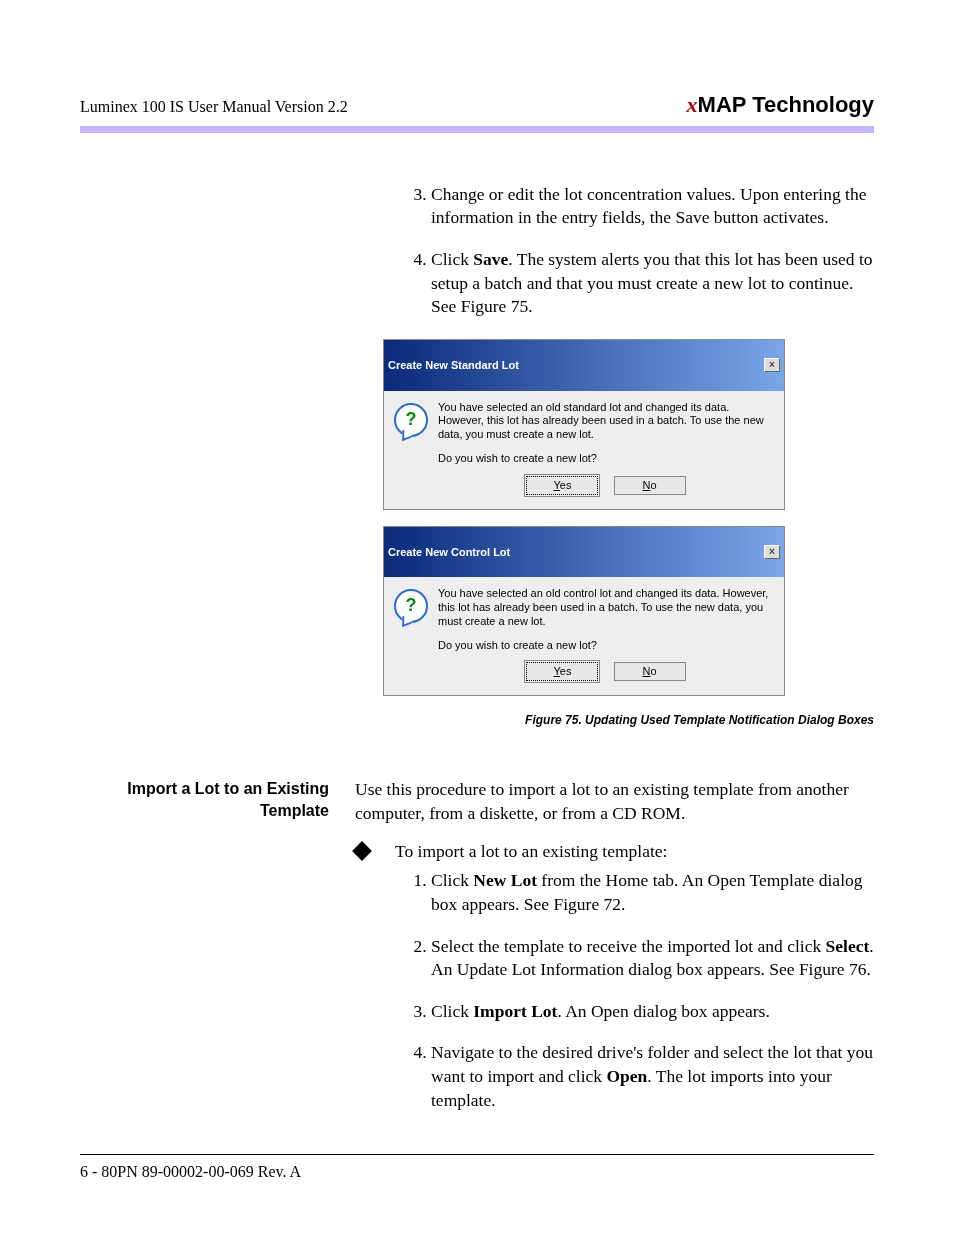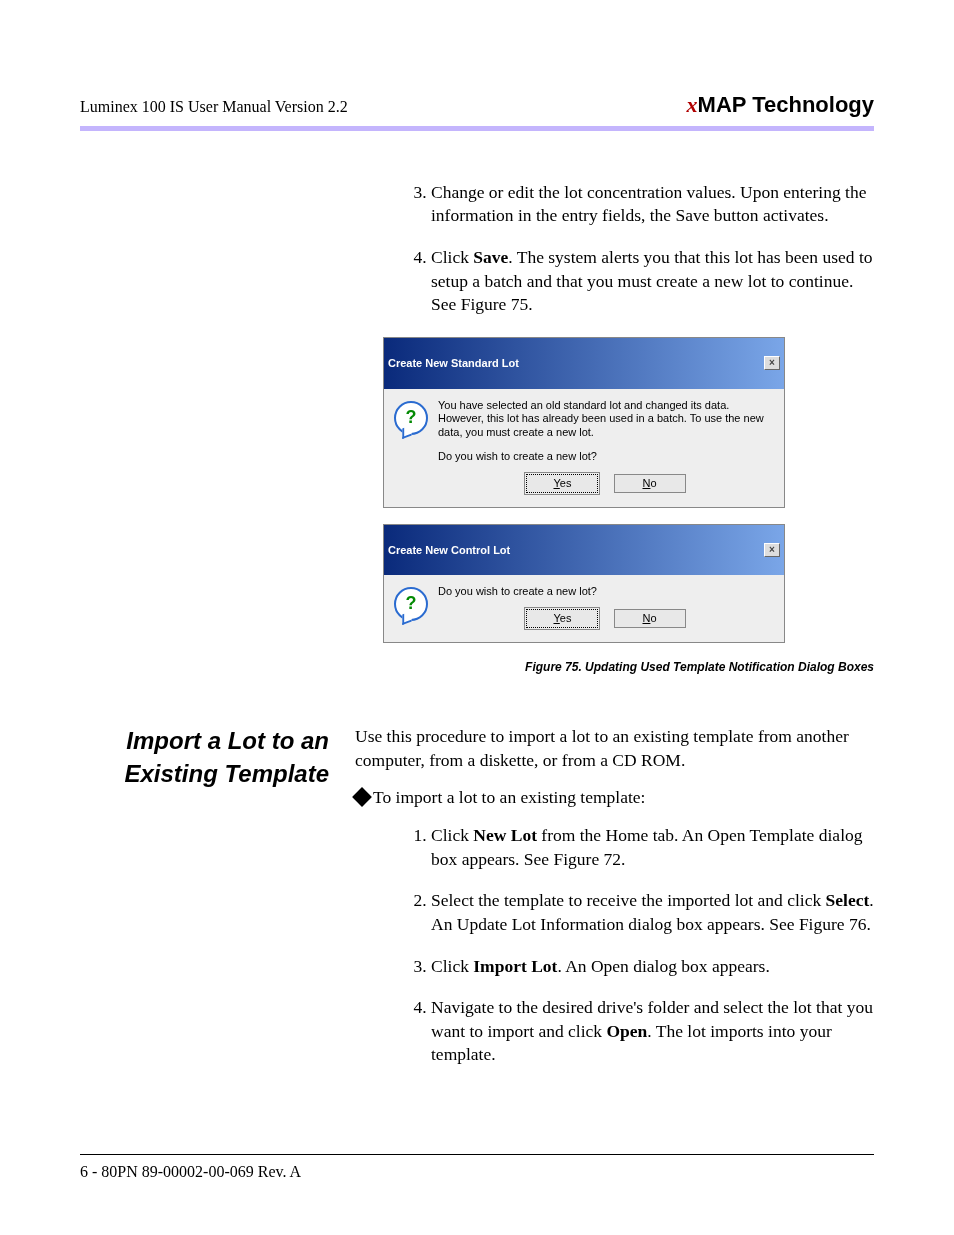--- a/index.html
+++ b/index.html
@@ -15,42 +15,41 @@
     width: 954px;
     height: 1235px;
     position: relative;
     box-sizing: border-box;
     padding: 90px 80px 60px 80px;
   }
   .hdr {
     display: flex;
     justify-content: space-between;
     align-items: baseline;
-    border-bottom: 5px solid #c4b5fd;
+    border-bottom: 7px solid #c4b5fd;
     padding-bottom: 6px;
     margin-bottom: 50px;
   }
   .hdr-left { font-size: 16px; }
   .hdr-right { font-size: 22px; font-family: Arial, Helvetica, sans-serif; }
   .x-ital { font-style: italic; color: #b00000; font-family: "Times New Roman", serif; font-weight: bold; }
   .bold { font-weight: bold; }
 
   .content {
     display: grid;
     grid-template-columns: 255px 1fr;
     column-gap: 20px;
     row-gap: 0;
   }
   .side-heading {
     grid-column: 1;
     text-align: right;
     font-family: Arial, Helvetica, sans-serif;
     font-weight: bold;
-    font-style: italic;
-    font-size: 24px;
+    font-size: 16px;
     padding-right: 6px;
     margin-top: 30px;
   }
   .main-col {
     grid-column: 2;
   }
   .spacer-left { grid-column: 1; }
 
   ol.numlist {
     list-style: decimal;
@@ -137,22 +136,22 @@
     font-size:11px;
     text-align:center;
   }
   .dlg-btn.default { border:1px dotted #000; outline:1px solid #888; outline-offset:1px; }
   .uline { text-decoration: underline; }
 
   
   .diamond-bullet {
     display:flex;
     align-items:flex-start;
-    gap:4px;
-    margin: 8px 0 14px 0;
+    gap:26px;
+    margin: 8px 0 6px 0;
   }
   .diamond {
     width:14px; height:14px;
     background:#000;
     transform: rotate(45deg);
     flex:0 0 14px;
     margin-top:4px;
   }
 
   .para { margin: 0 0 14px 0; }
@@ -216,20 +215,21 @@
         <div class="dialog">
           <div class="dialog-title">
             <span>Create New Control Lot</span>
             <span class="close-x">×</span>
           </div>
           <div class="dialog-body">
             <div class="qicon">
                 <span class="qmark">?</span>
               </div>
             <div class="dialog-text">
+              <p>You have selected an old control lot and changed its data. However, this lot has already been used in a batch. To use the new data, you must create a new lot.</p>
               <p>Do you wish to create a new lot?</p>
               <div class="dialog-btnrow">
                 <span class="dlg-btn default"><span class="uline">Y</span><span>es</span></span>
                 <span class="dlg-btn"><span class="uline">N</span><span>o</span></span>
               </div>
             </div>
           </div>
         </div>
       </div>
 

